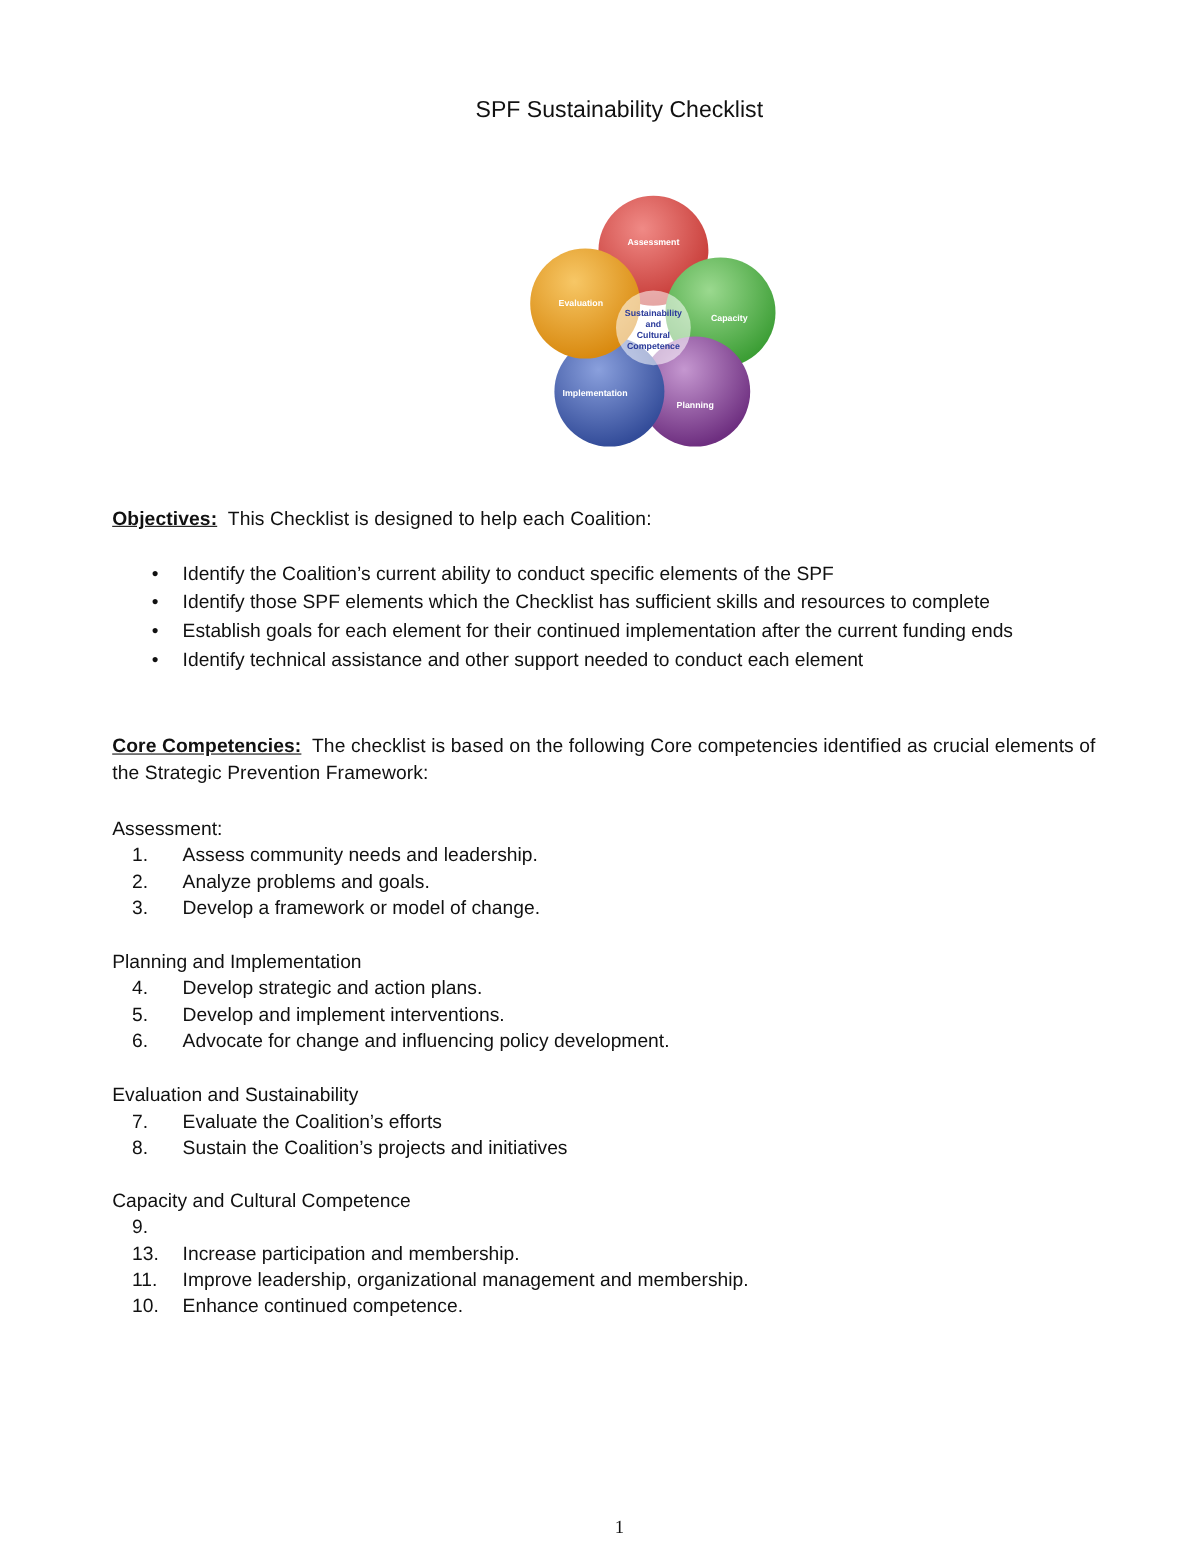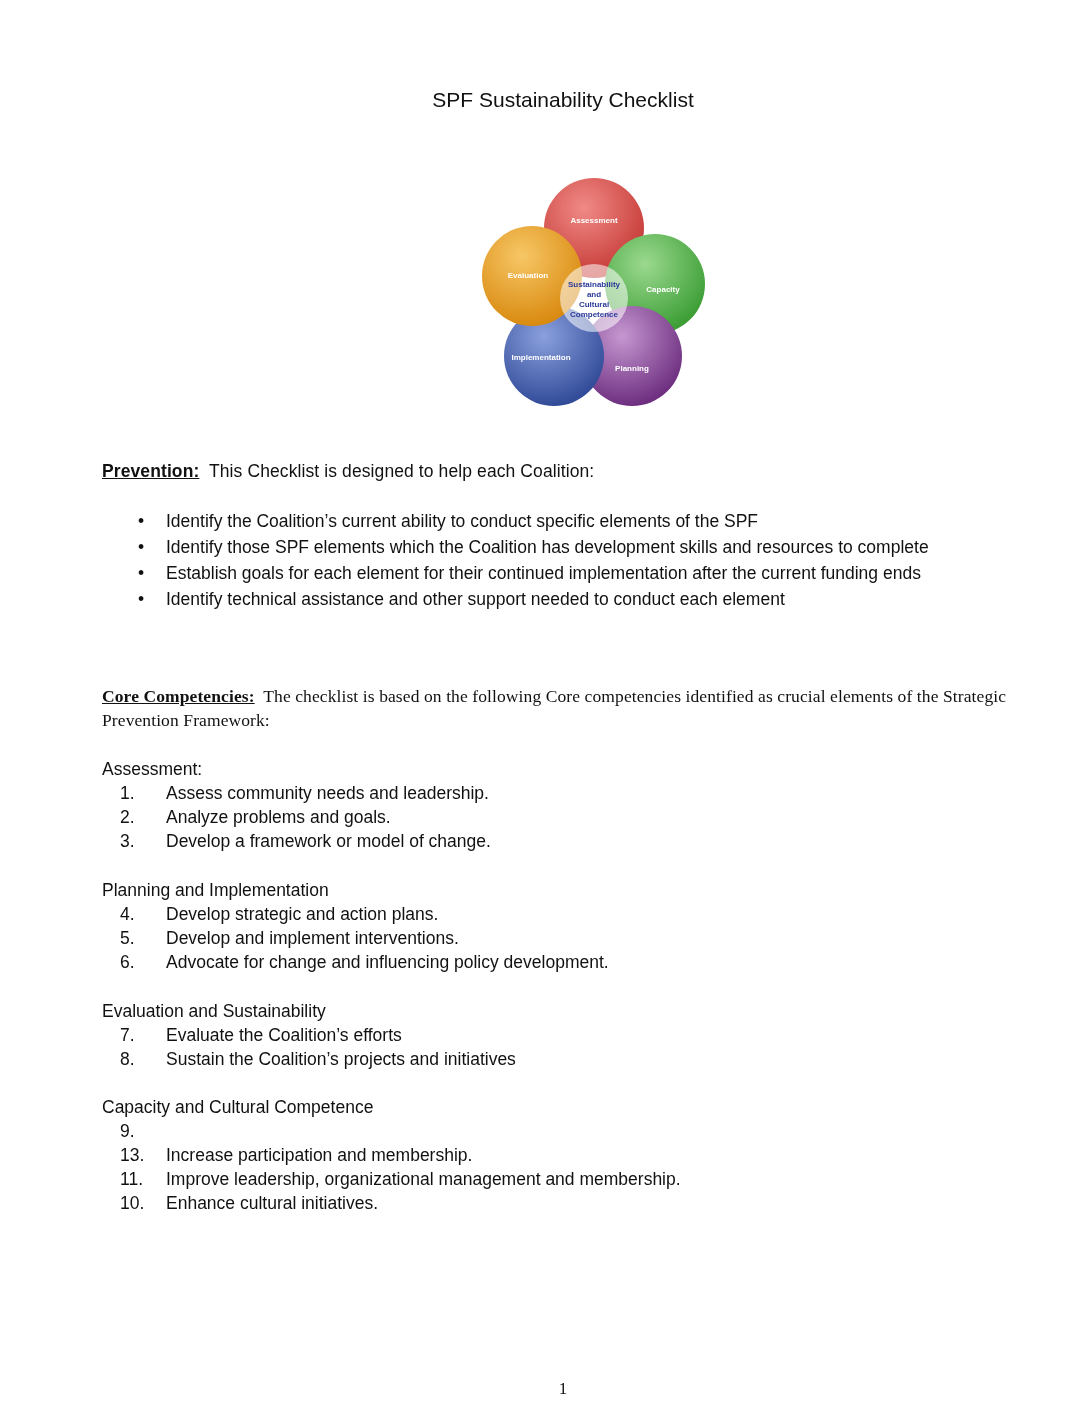--- a/index.html
+++ b/index.html
@@ -4,22 +4,22 @@
 <style>
   html, body { margin:0; padding:0; background:#fff; }
   body { width:1088px; height:1408px; position:relative; font-family:"Liberation Sans", sans-serif; color:#111; }
   .page-title { position:absolute; top:88px; left:0; width:1126px; text-align:center; font-size:21px; }
   .wheel { position:absolute; left:478px; top:176px; width:232px; height:240px; }
   .body-text { position:absolute; left:102px; font-size:17.5px; line-height:24px; letter-spacing:0.1px; }
   .objectives { top:459px; }
   .bullets { position:absolute; left:138px; top:509px; width:900px; margin:0; padding:0; list-style:none; font-size:17.5px; line-height:24px; }
   .bullets li { position:relative; padding-left:28px; margin-bottom:2px; }
   .bullets li .dot { position:absolute; left:0; top:0; width:28px; }
-  .core { top:684px; width:920px;font-family:Liberation Serif, serif; }
-  .section { position:absolute; left:102px; font-size:17.5px; line-height:24px;margin-top:16px; }
+  .core { top:666px; width:920px; }
+  .section { position:absolute; left:102px; font-size:17.5px; line-height:24px; }
   .item { display:flex; }
   .item .num { width:64px; text-align:right; padding-right:0; box-sizing:border-box; }
   .item .num span { display:inline-block; width:46px; text-align:left; }
   .heavy { font-weight:bold; text-decoration:underline; }
   .page-num { position:absolute; top:1379px; left:0; width:1126px; text-align:center; font-family:"Liberation Serif", serif; font-size:17px; }
 </style>
 </head>
 <body>
 
 <div class="page-title">SPF Sustainability Checklist</div>
@@ -72,27 +72,27 @@
   </g>
   <g font-family="Liberation Sans, sans-serif" font-size="8" fill="#2a3a9a" text-anchor="middle" font-weight="bold">
     <text x="116" y="111">Sustainability</text>
     <text x="116" y="121">and</text>
     <text x="116" y="131">Cultural</text>
     <text x="116" y="141">Competence</text>
   </g>
 </svg>
 
 <div class="body-text objectives">
-  <span class="heavy">Prevention:</span>&nbsp;
+  <span class="heavy">Objectives:</span>&nbsp;
   <span>This Checklist is designed to help each Coalition:</span>
 </div>
 
 <ul class="bullets">
   <li><span class="dot">•</span><span>Identify the Coalition’s current ability to conduct specific elements of the SPF</span></li>
-  <li><span class="dot">•</span><span>Identify those SPF elements which the Coalition has development skills and resources to complete</span></li>
+  <li><span class="dot">•</span><span>Identify those SPF elements which the Checklist has sufficient skills and resources to complete</span></li>
   <li><span class="dot">•</span><span>Establish goals for each element for their continued implementation after the current funding ends</span></li>
   <li><span class="dot">•</span><span>Identify technical assistance and other support needed to conduct each element</span></li>
 </ul>
 
 <div class="body-text core">
   <span class="heavy">Core Competencies:</span>&nbsp;
   <span>The checklist is based on the following Core competencies identified as crucial elements of the Strategic Prevention Framework:</span>
 </div>
 
 <div class="section" style="top:741px">
@@ -147,17 +147,17 @@
   <div class="item">
       <div class="num"><span>13.</span></div>
       <div>Increase participation and membership.</div>
     </div>
   <div class="item">
       <div class="num"><span>11.</span></div>
       <div>Improve leadership, organizational management and membership.</div>
     </div>
   <div class="item">
       <div class="num"><span>10.</span></div>
-      <div>Enhance cultural initiatives.</div>
+      <div>Enhance continued competence.</div>
     </div>
 </div>
 
 <div class="page-num">1</div>
 
 </body></html>

